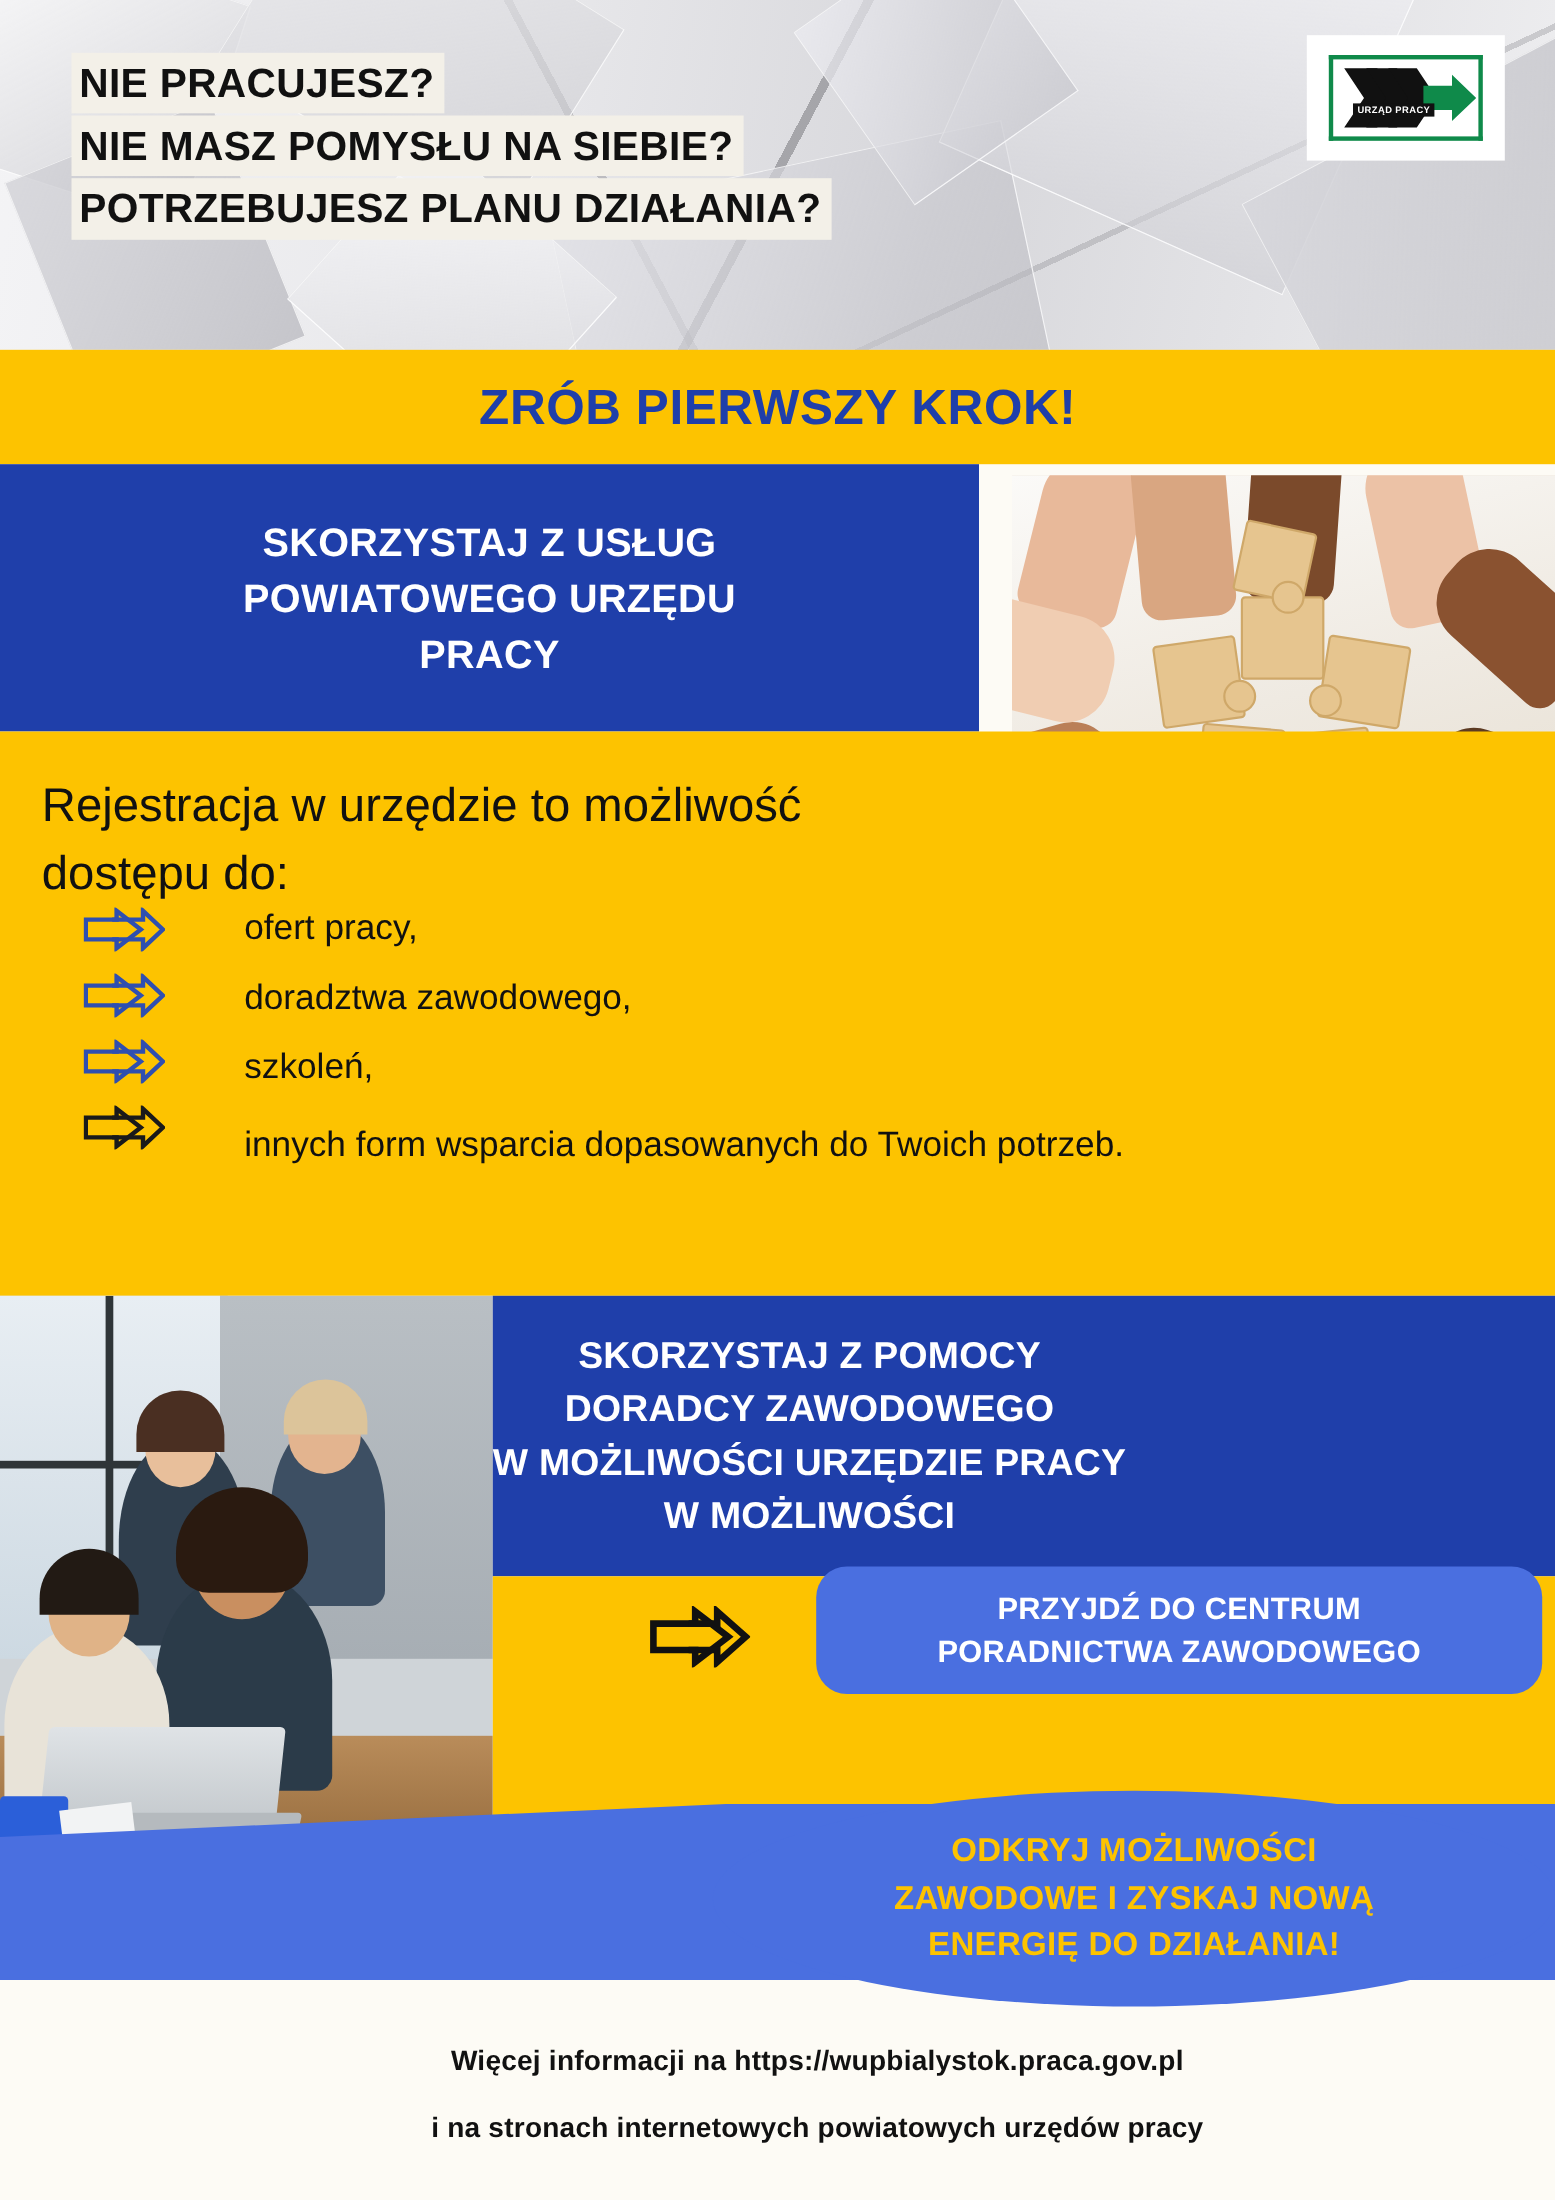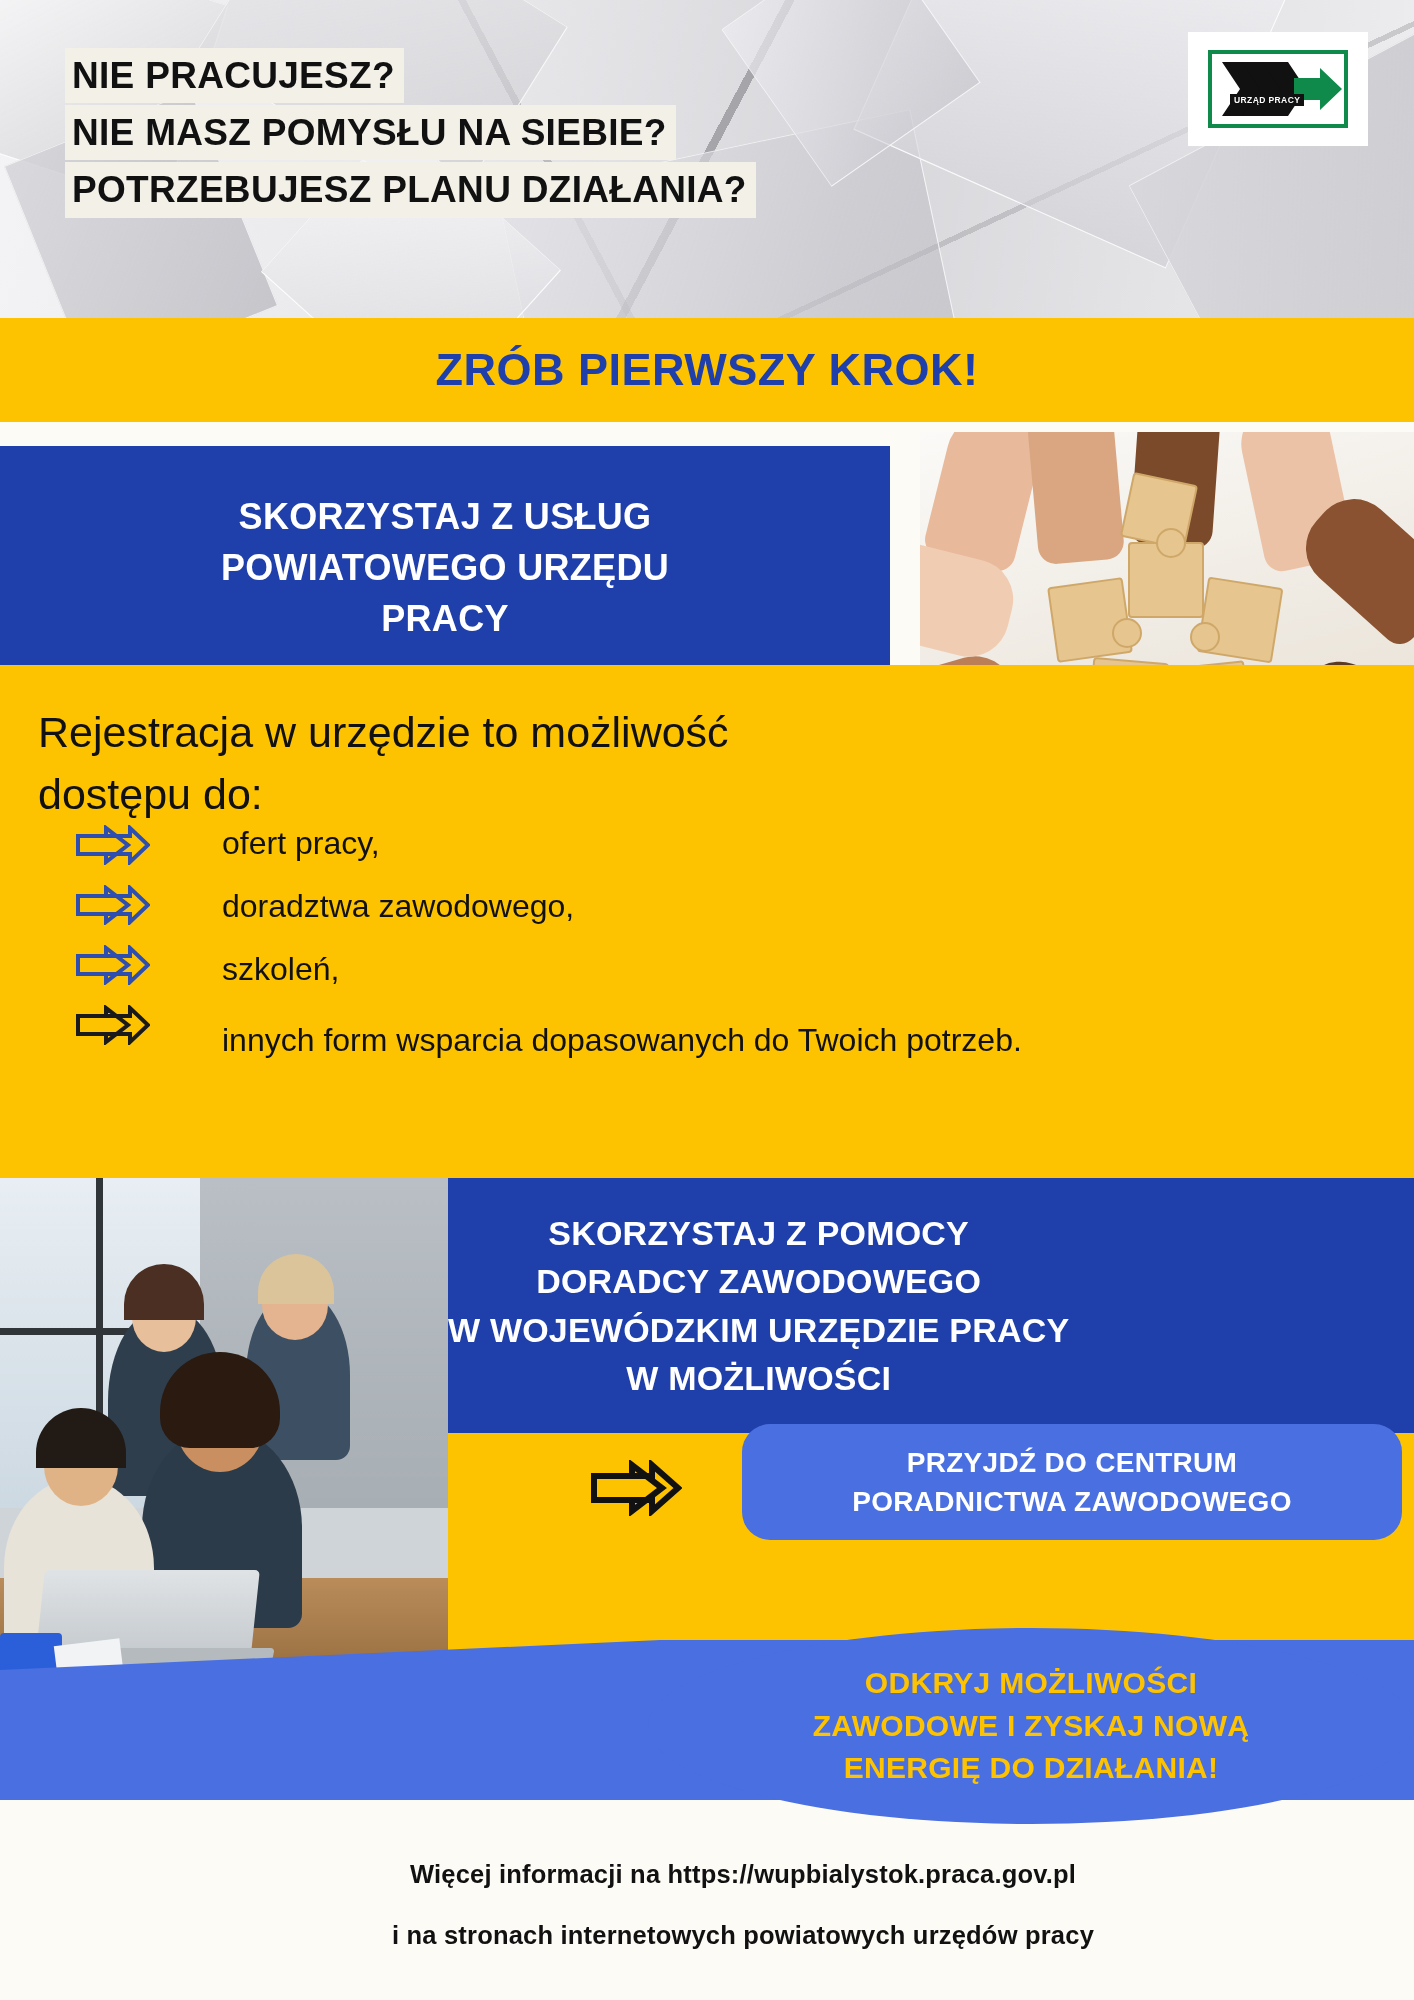--- a/index.html
+++ b/index.html
@@ -113,21 +113,20 @@
   
   .blue-left {
     position: absolute;
     left: 0; top: 422px;
     width: 890px; height: 243px;
     background: #1f3faa;
     display: flex;
     align-items: center;
     justify-content: center;
     text-align: center;
-    margin-top: 24px;
   }
   .blue-left .txt {
     color: #ffffff;
     font-size: 36px;
     font-weight: bold;
     line-height: 1.42;
     letter-spacing: 0.3px;
   }
 
   
@@ -485,21 +484,21 @@
   <div class="tm-laptop"></div>
   <div class="tm-laptop-base"></div>
   <div class="tm-box"></div>
   <div class="tm-paper"></div>
 </div>
 
 <div class="blue-right">
   <div class="txt">
     <div>SKORZYSTAJ Z POMOCY</div>
     <div>DORADCY ZAWODOWEGO</div>
-    <div>W WOJEWÓDZKIM URZĘDZIE PRACY</div>
+    <div>W MOŻLIWOŚCI URZĘDZIE PRACY</div>
     <div>W MOŻLIWOŚCI</div>
   </div>
 </div>
 
 <div class="yellow-right"></div>
 
 <div class="arrow-cta">
   <svg width="92" height="56" viewBox="0 0 92 56">
     <path d="M4 16 L42 16 L42 5 L72 28 L42 51 L42 40 L4 40 Z" fill="none" stroke="#111" stroke-width="6"></path>
     <path d="M36 16 L62 16 L62 5 L88 28 L62 51 L62 40 L36 40" fill="none" stroke="#111" stroke-width="6"></path>

